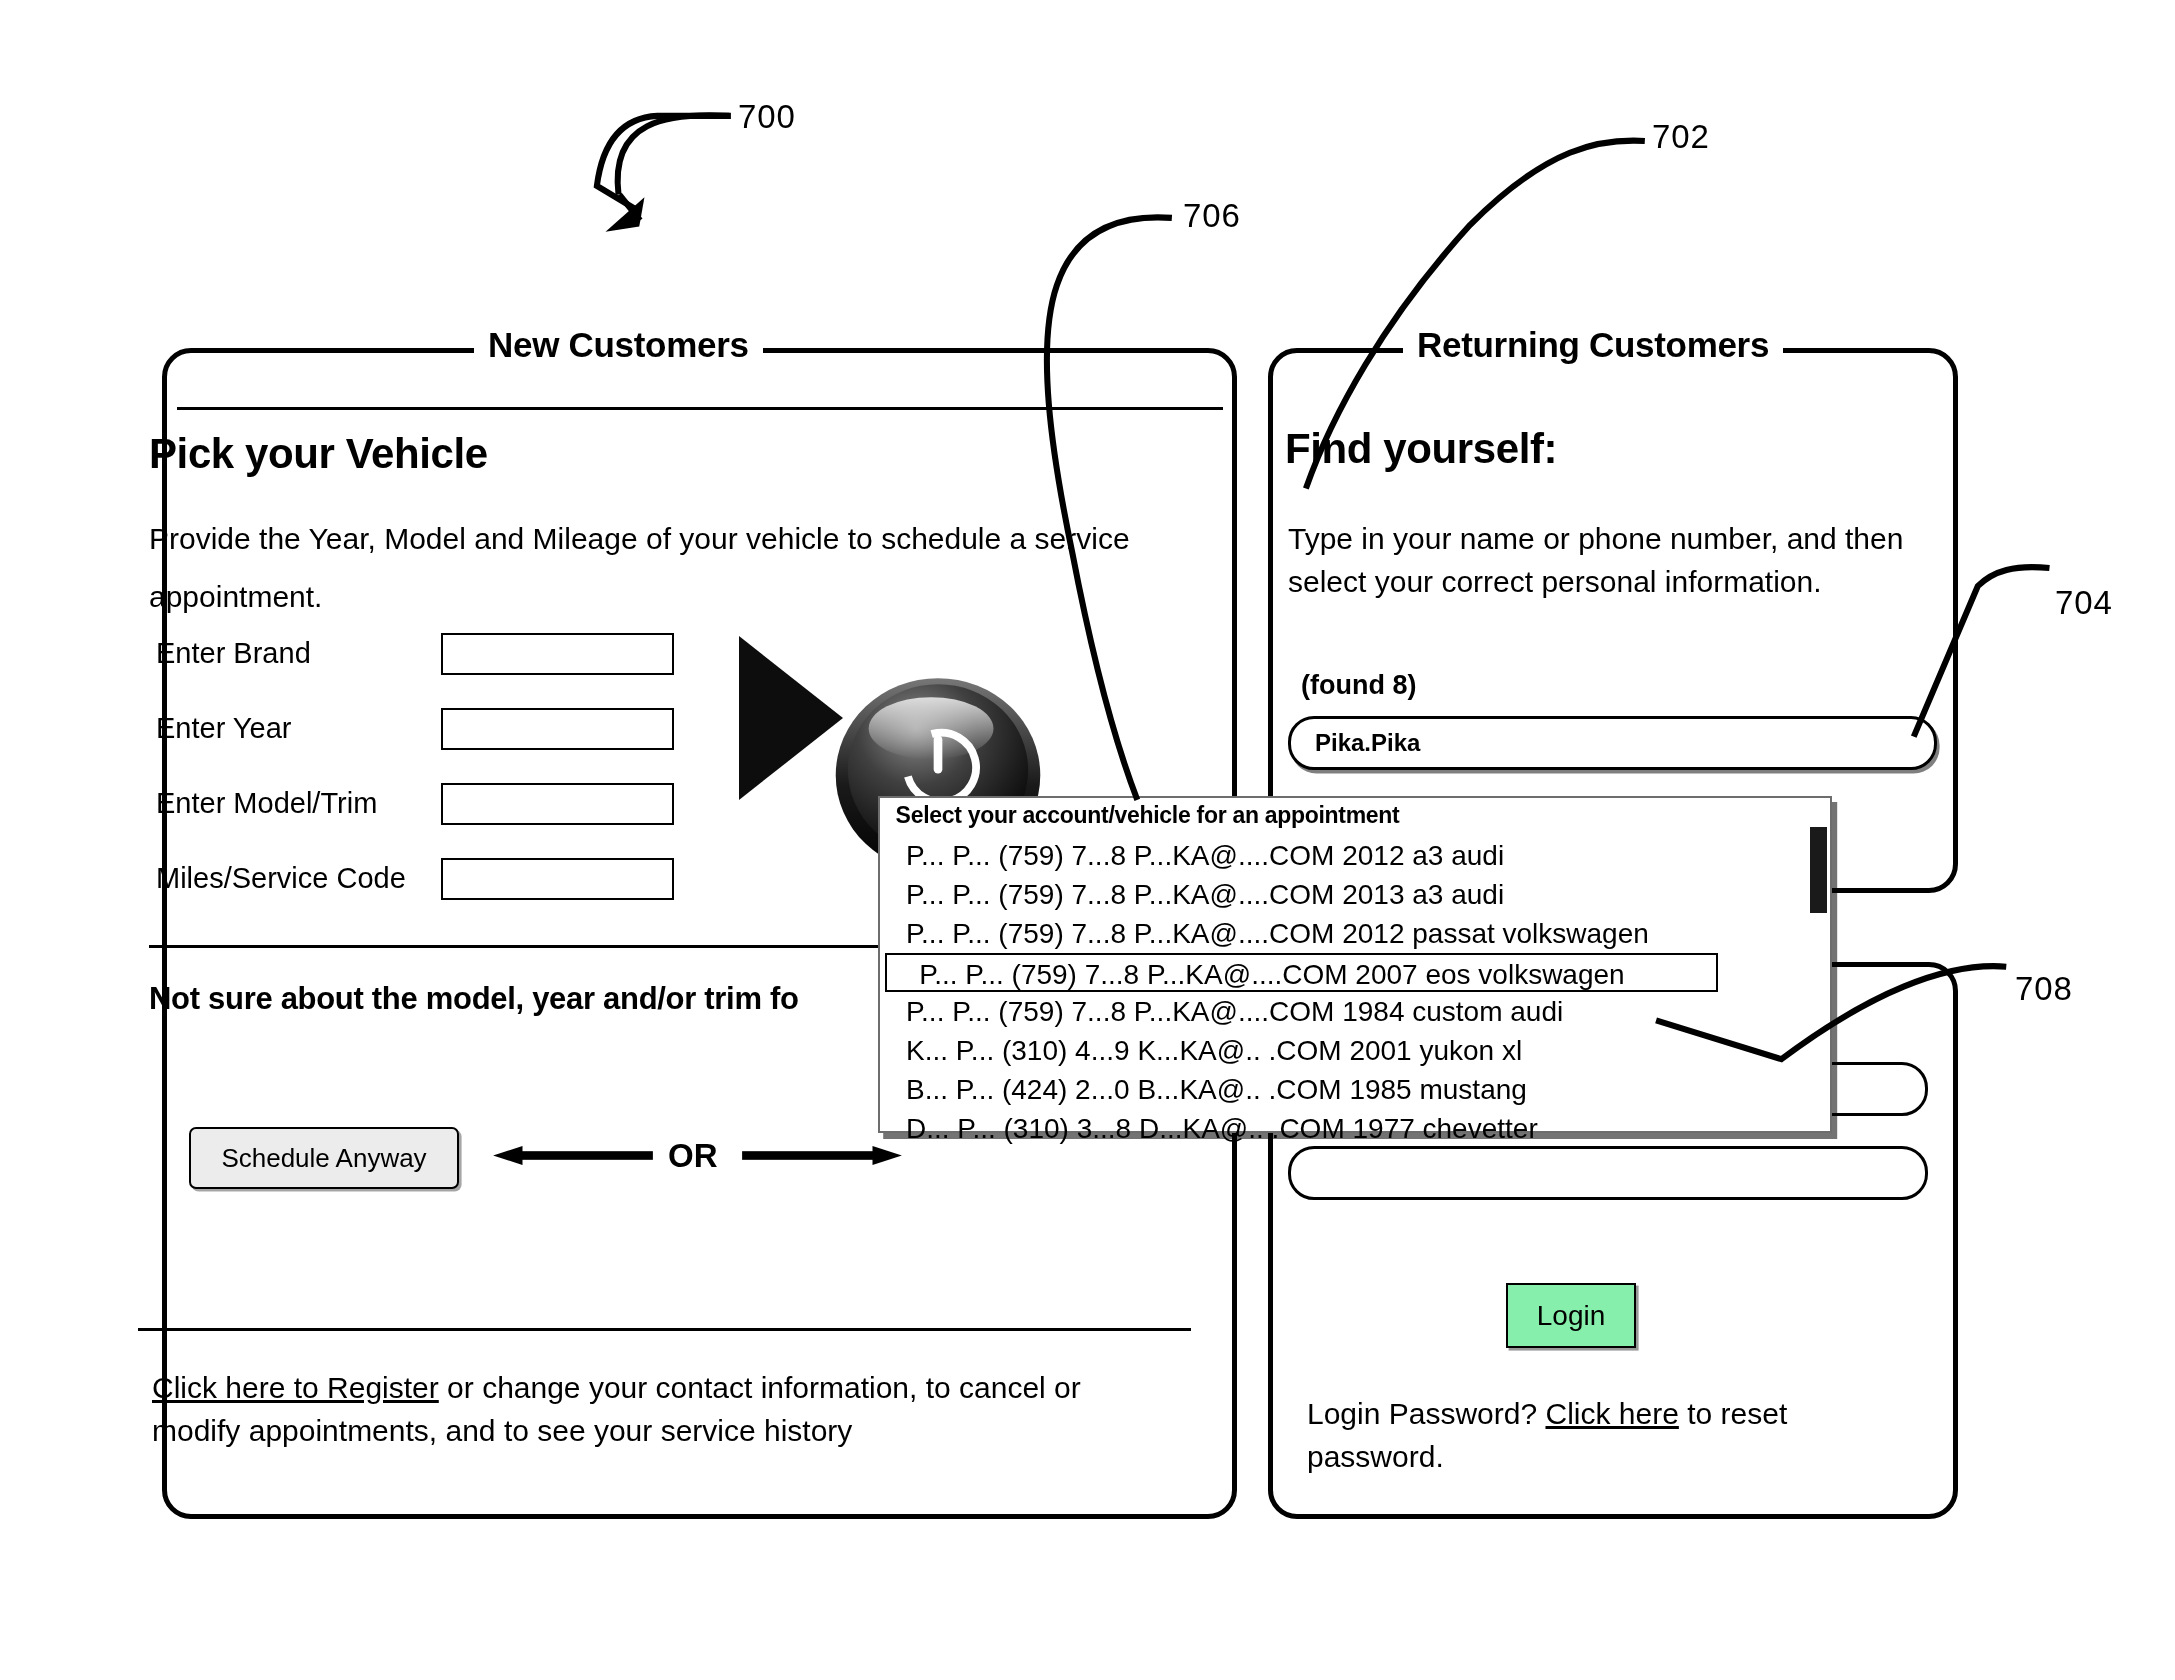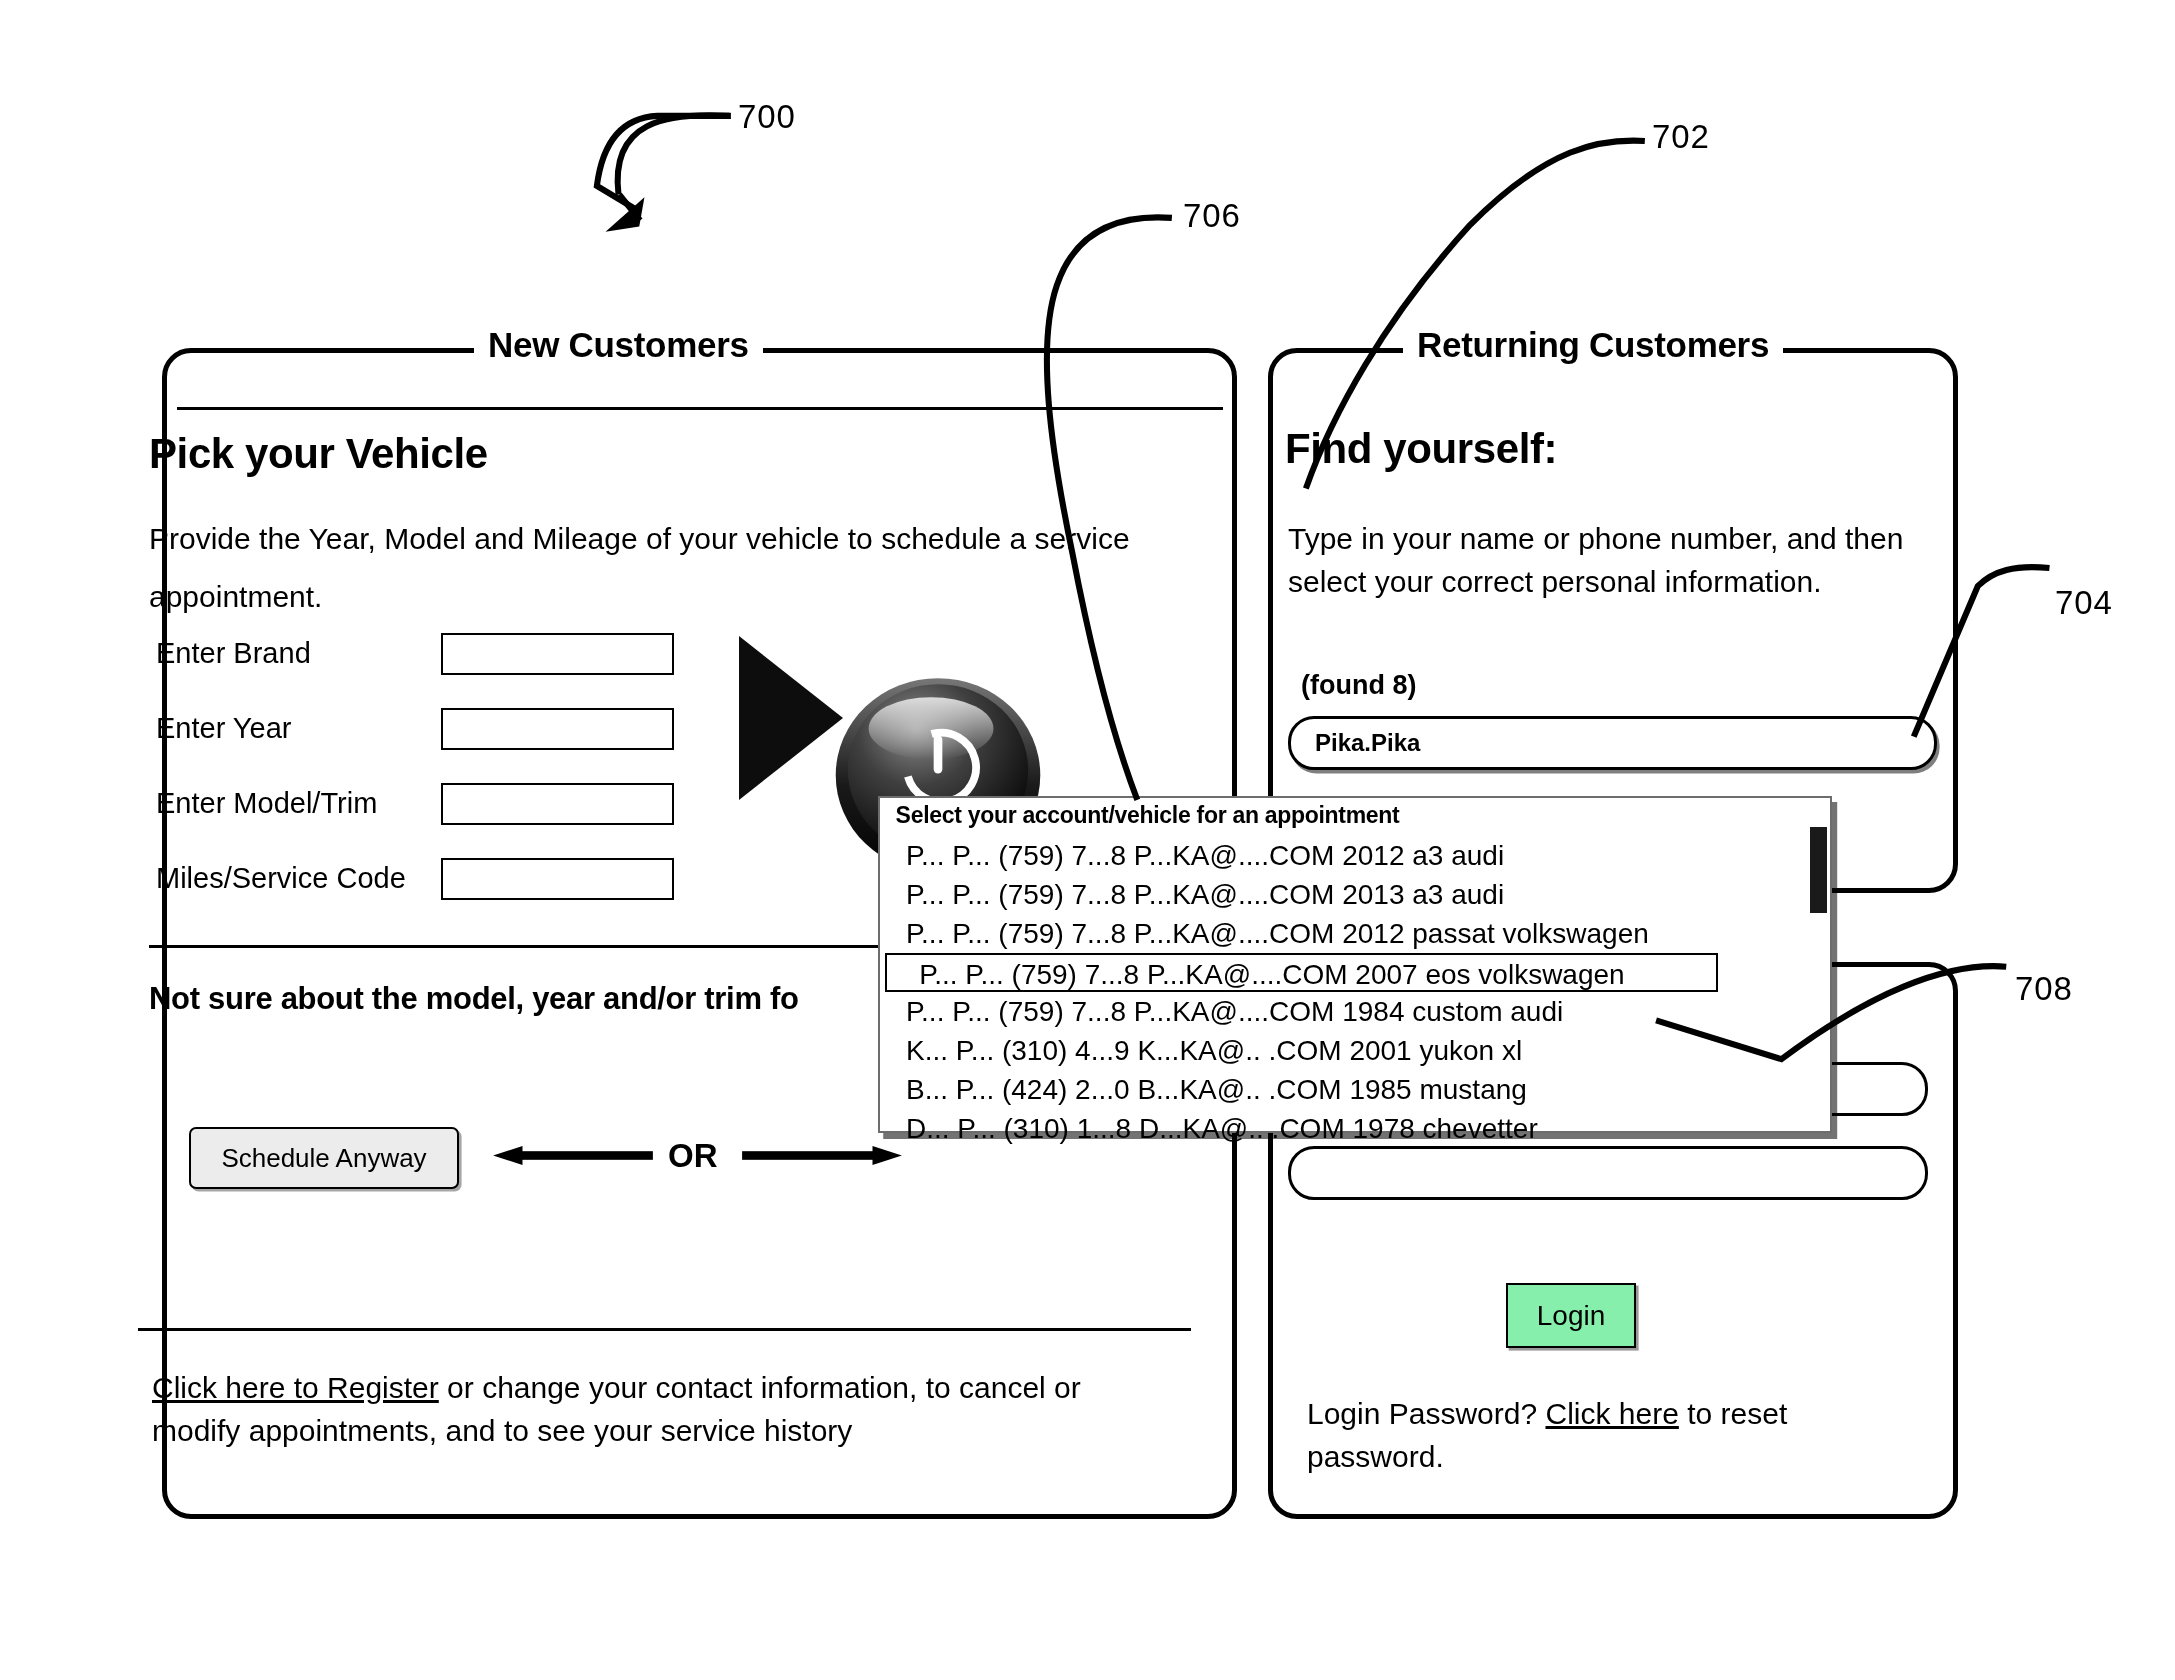--- a/index.html
+++ b/index.html
@@ -429,18 +429,18 @@
     <div id="dropdown-title">Select your account/vehicle for an appointment</div>
     <div id="dropdown-scroll"></div>
     <ul id="dropdown-list">
         <li>P... P... (759) 7...8 P...KA@....COM 2012 a3 audi</li>
         <li>P... P... (759) 7...8 P...KA@....COM 2013 a3 audi</li>
         <li>P... P... (759) 7...8 P...KA@....COM 2012 passat volkswagen</li>
         <li class="selected">P... P... (759) 7...8 P...KA@....COM 2007 eos volkswagen</li>
         <li>P... P... (759) 7...8 P...KA@....COM 1984 custom audi</li>
         <li>K... P... (310) 4...9 K...KA@.. .COM 2001 yukon xl</li>
         <li>B... P... (424) 2...0 B...KA@.. .COM 1985 mustang</li>
-        <li>D... P... (310) 1...8 D...KA@.. .COM 1978 chevetter</li>
+        <li>D... P... (310) 3...8 D...KA@.. .COM 1977 chevetter</li>
       </ul>
   </div>
 
 </div>
 
 
 </body></html>

